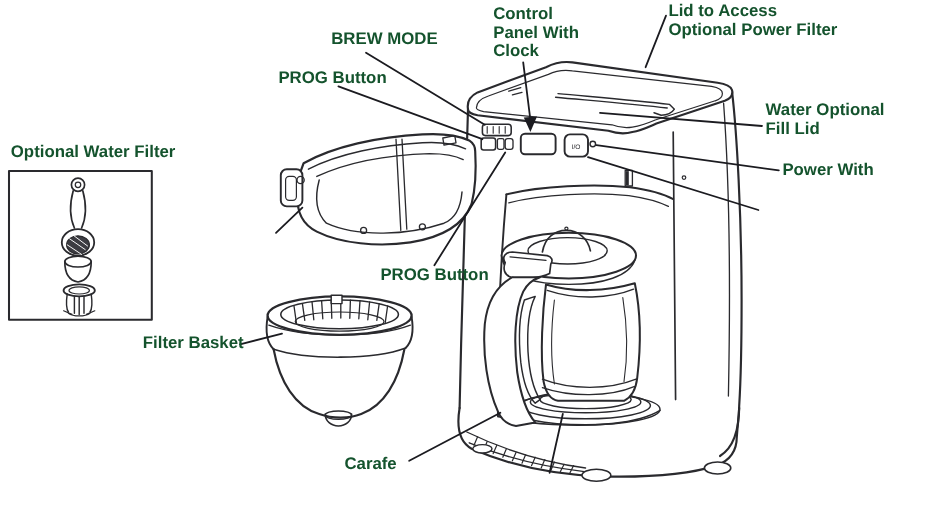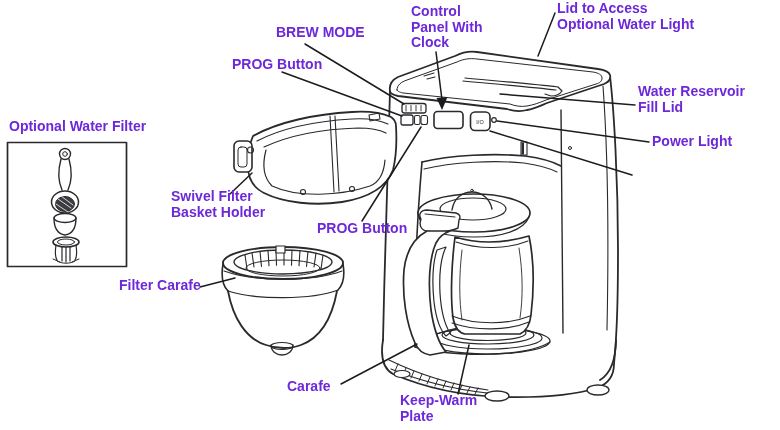--- a/index.html
+++ b/index.html
@@ -3,21 +3,21 @@
 <meta charset="utf-8">
 <style>
   html,body{margin:0;padding:0;background:#fff;}
   #stage{
     position:relative;width:780px;height:430px;background:#fff;overflow:hidden;
     font-family:"Liberation Sans","DejaVu Sans",sans-serif;
   }
   #artwork{position:absolute;left:0;top:0;}
   .label{
     position:absolute;font-weight:bold;font-size:14px;line-height:15.5px;
-    color:#6d28d9;white-space:pre-line;letter-spacing:0;
+    color:#14532d;white-space:pre-line;letter-spacing:0;
   }
   svg path, svg ellipse, svg circle, svg rect, svg line, svg polyline{
     vector-effect:none;
   }
 </style>
 </head>
 <body>
 
 <div id="stage">
 
@@ -157,25 +157,21 @@
       <path d="M458,394 L469,345"></path>
     </g>
   </svg>
 
   <div class="label" style="left:276px;top:25px">BREW MODE</div>
   <div class="label" style="left:232px;top:57px">PROG Button</div>
   <div class="label" style="left:411px;top:4px">Control
 Panel With
 Clock</div>
   <div class="label" style="left:557px;top:1px">Lid to Access
-Optional Water Light</div>
-  <div class="label" style="left:638px;top:84px">Water Reservoir
+Optional Power Filter</div>
+  <div class="label" style="left:638px;top:84px">Water Optional
 Fill Lid</div>
-  <div class="label" style="left:652px;top:134px">Power Light</div>
+  <div class="label" style="left:652px;top:134px">Power With</div>
   <div class="label" style="left:9px;top:119px">Optional Water Filter</div>
-  <div class="label" style="left:171px;top:189px">Swivel Filter
-Basket Holder</div>
   <div class="label" style="left:317px;top:221px">PROG Button</div>
-  <div class="label" style="left:119px;top:278px">Filter Carafe</div>
+  <div class="label" style="left:119px;top:278px">Filter Basket</div>
   <div class="label" style="left:287px;top:379px">Carafe</div>
-  <div class="label" style="left:400px;top:393px">Keep-Warm
-Plate</div>
 </div>
 
 </body></html>

